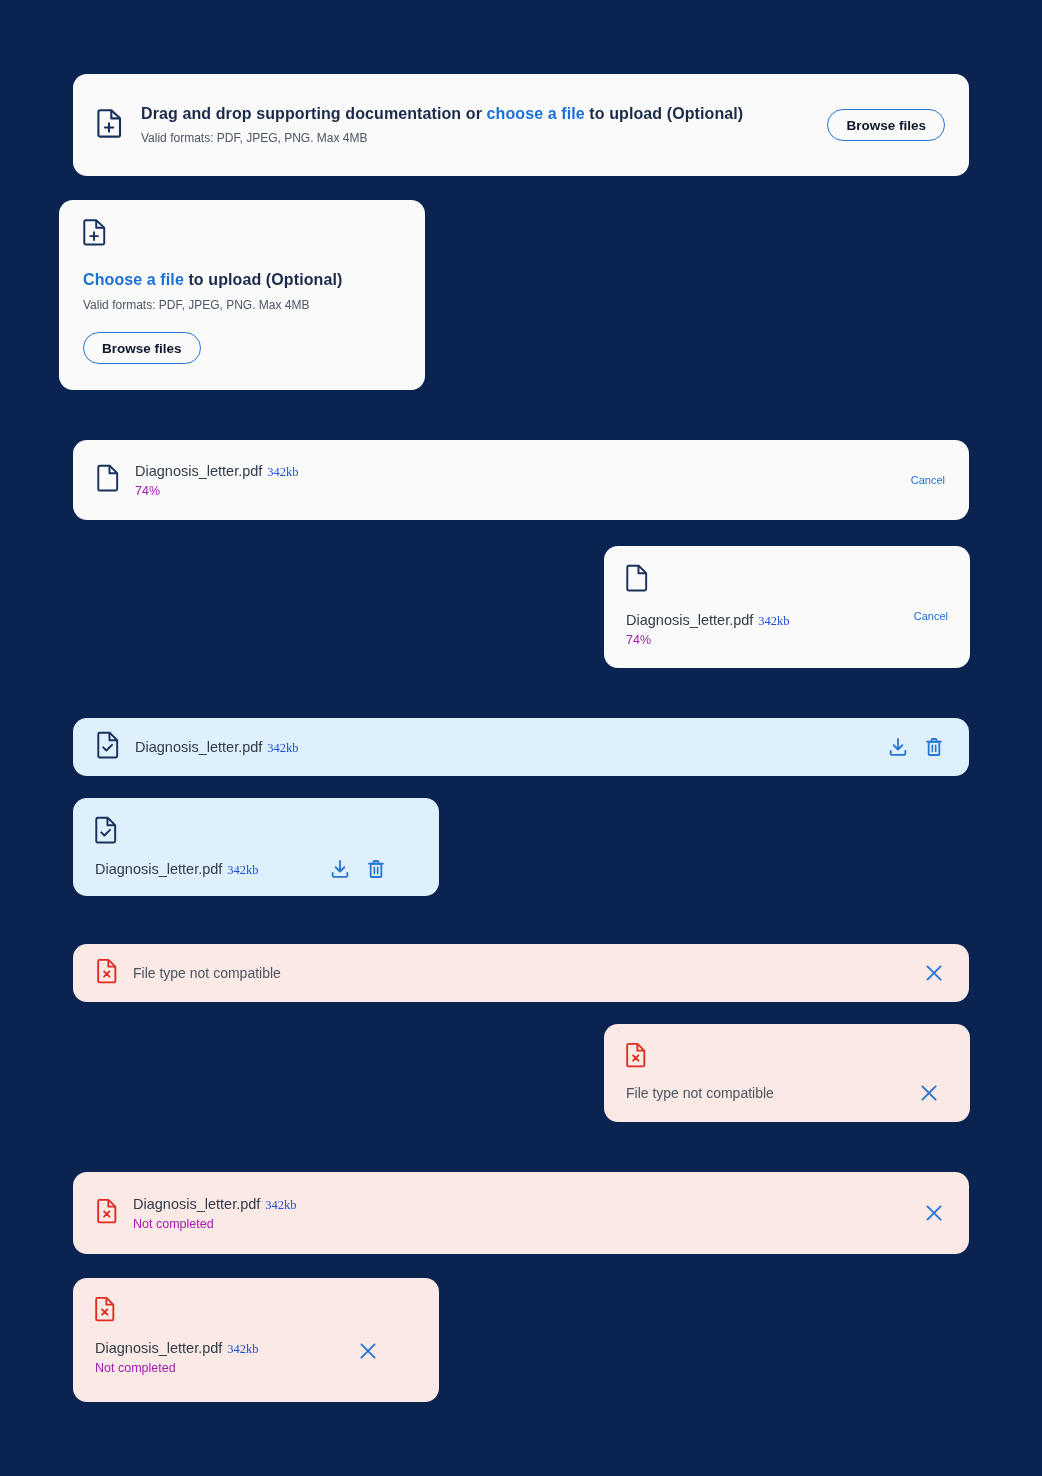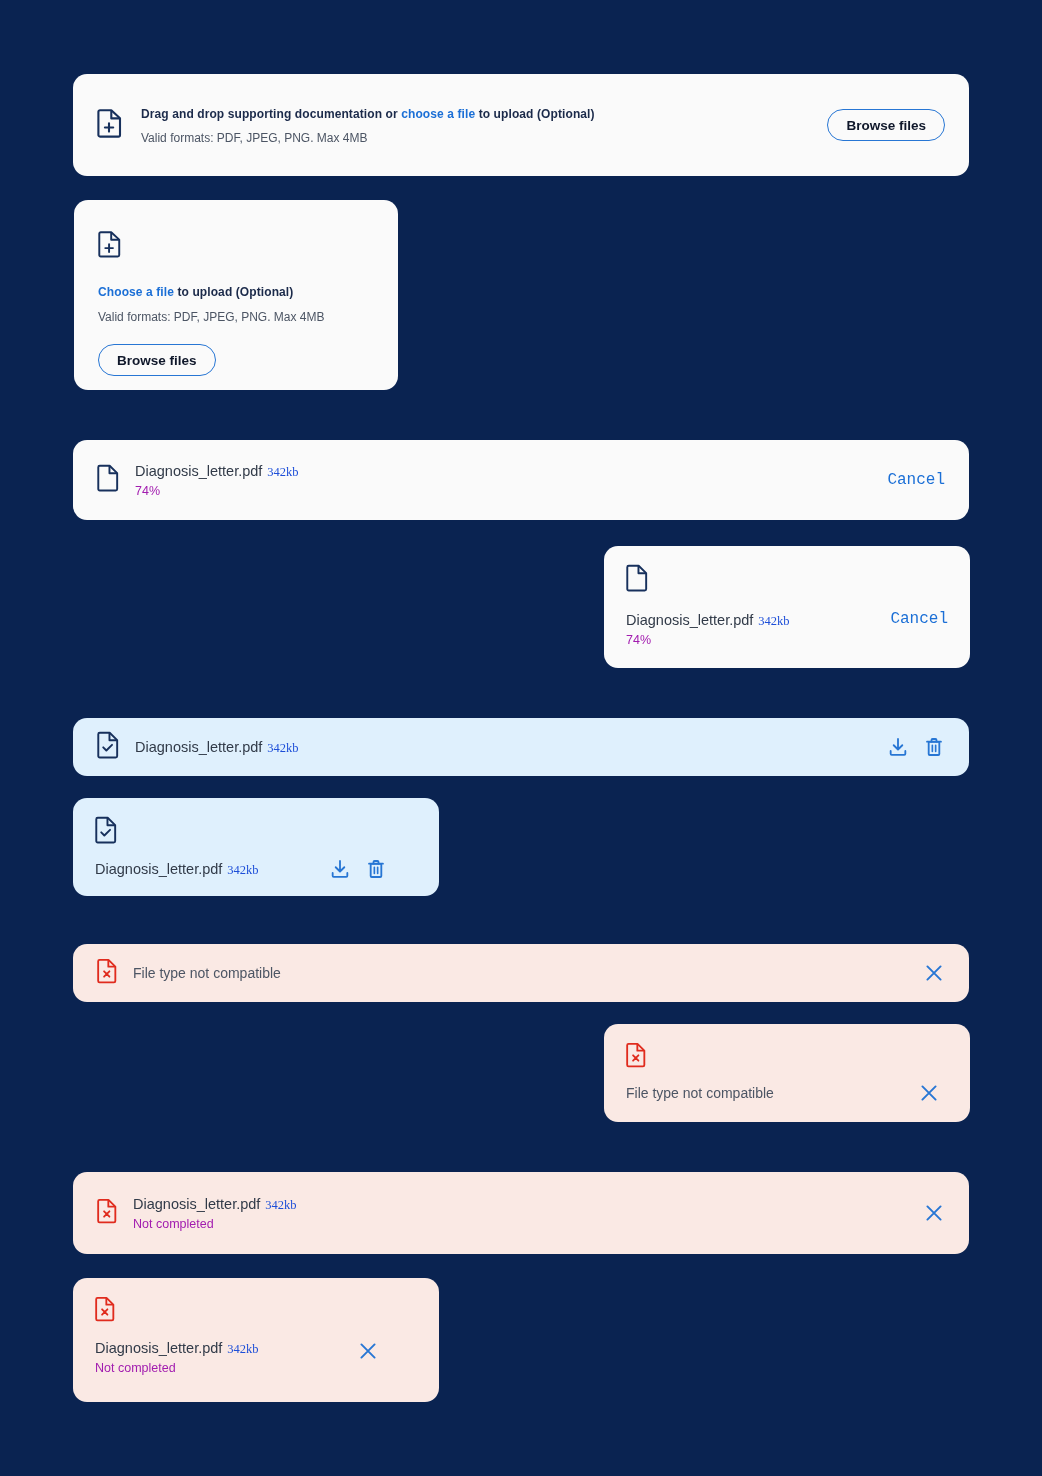--- a/index.html
+++ b/index.html
@@ -31,21 +31,21 @@
 
   
   #dropzone-wide {
     left: 73px; top: 74px; width: 896px; height: 102px;
     display: flex; align-items: center;
     padding: 0 24px 0 24px;
   }
   #dropzone-wide .dz-icon { flex: 0 0 auto; margin-right: 18px; }
   #dropzone-wide .dz-text { flex: 1 1 auto; }
   .dz-title {
-    font-size: 12px; font-weight: bold; color: #1b2a4a;
+    font-size: 16px; font-weight: bold; color: #1b2a4a;
     letter-spacing: 0.1px; line-height: 20px; margin-bottom: 5px;
   }
   .dz-title .link { color: #1b6fd6; font-weight: bold; }
   .dz-sub {
     font-size: 12px; color: #4c5564; line-height: 18px;
   }
 
   
   .browse-btn {
     display: inline-flex; align-items: center; justify-content: center;
@@ -55,22 +55,22 @@
     border-radius: 100px;
     font-family: "Liberation Sans", sans-serif;
     font-size: 13.5px; font-weight: bold;
     padding: 0 18px; height: 32px;
     cursor: pointer; white-space: nowrap;
   }
   #dropzone-wide .browse-btn { flex: 0 0 auto; margin-left: 20px; }
 
   
   #dropzone-narrow {
-    left: 74px; top: 200px; width: 324px; height: 190px;
-    padding: 30px 24px;
+    left: 59px; top: 200px; width: 366px; height: 190px;
+    padding: 18px 24px;
   }
   #dropzone-narrow .dz-icon { margin-bottom: 20px; }
   #dropzone-narrow .dz-title { margin-bottom: 6px; }
   #dropzone-narrow .dz-sub { margin-bottom: 18px; }
 
   
   #uploading-wide {
     left: 73px; top: 440px; width: 896px; height: 80px;
     display: flex; align-items: center; padding: 0 24px;
   }
@@ -79,23 +79,23 @@
   .f-nameline {
     font-size: 14.5px; color: #313a48; line-height: 20px;
   }
   .f-nameline .f-size {
     font-size: 12.5px; color: #1d4ed8; margin-left: 5px; font-family: Liberation Serif, serif;
   }
   .f-status {
     font-size: 12.5px; color: #a21caf; line-height: 18px; margin-top: 0;
   }
   .cancel-link {
-    font-size: 16px; color: #1b6fd6;
+    font-size: 11px; color: #1b6fd6;
     background: none; border: none; padding: 0;
-    font-family: Liberation Mono, monospace;
+    font-family: Liberation Sans, sans-serif;
     cursor: pointer; white-space: nowrap;
   }
 
   
   #uploading-narrow {
     left: 604px; top: 546px; width: 366px; height: 122px;
     padding: 18px 22px;
   }
   #uploading-narrow .f-icon { margin-bottom: 14px; }
   #uploading-narrow .row {

